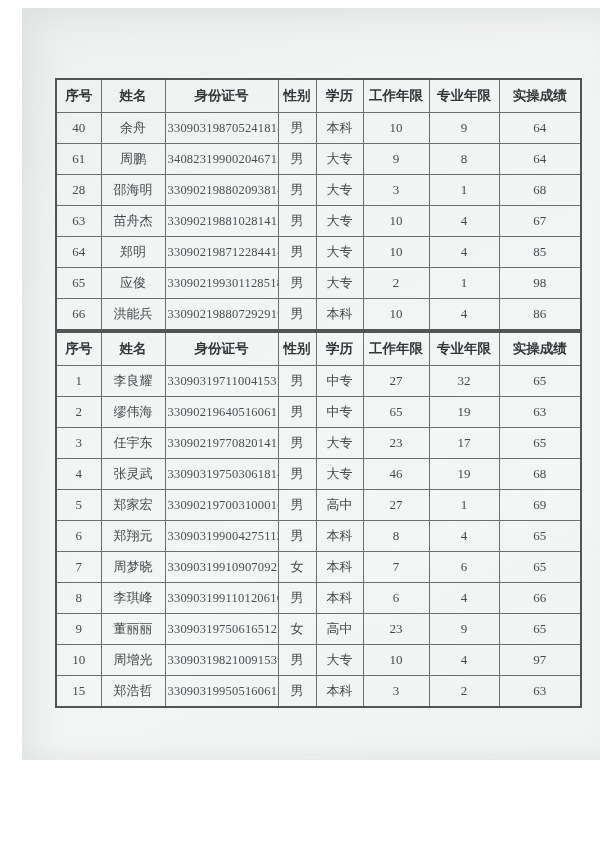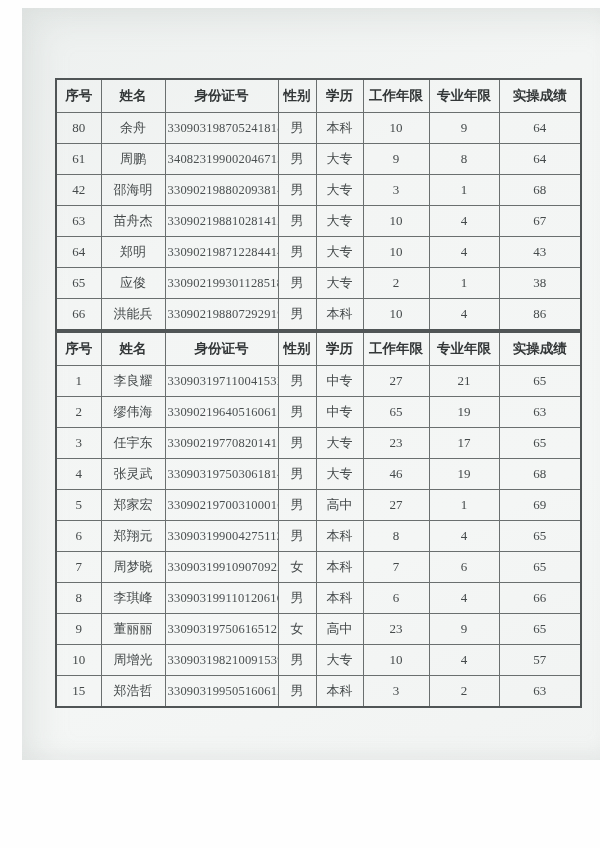--- a/index.html
+++ b/index.html
@@ -94,41 +94,41 @@
           <th>身份证号</th>
           <th>性别</th>
           <th>学历</th>
           <th>工作年限</th>
           <th>专业年限</th>
           <th>实操成绩</th>
         </tr>
     </thead>
     <tbody>
         <tr>
-          <td>80</td>
+          <td>40</td>
           <td>余舟</td>
           <td>330903198705241818</td>
           <td>男</td>
           <td>本科</td>
           <td>10</td>
           <td>9</td>
           <td>64</td>
         </tr>
         <tr>
           <td>61</td>
           <td>周鹏</td>
           <td>340823199002046713</td>
           <td>男</td>
           <td>大专</td>
           <td>9</td>
           <td>8</td>
           <td>64</td>
         </tr>
         <tr>
-          <td>42</td>
+          <td>28</td>
           <td>邵海明</td>
           <td>330902198802093814</td>
           <td>男</td>
           <td>大专</td>
           <td>3</td>
           <td>1</td>
           <td>68</td>
         </tr>
         <tr>
           <td>63</td>
@@ -141,31 +141,31 @@
           <td>67</td>
         </tr>
         <tr>
           <td>64</td>
           <td>郑明</td>
           <td>330902198712284414</td>
           <td>男</td>
           <td>大专</td>
           <td>10</td>
           <td>4</td>
-          <td>43</td>
+          <td>85</td>
         </tr>
         <tr>
           <td>65</td>
           <td>应俊</td>
           <td>330902199301128518</td>
           <td>男</td>
           <td>大专</td>
           <td>2</td>
           <td>1</td>
-          <td>38</td>
+          <td>98</td>
         </tr>
         <tr>
           <td>66</td>
           <td>洪能兵</td>
           <td>330902198807292919</td>
           <td>男</td>
           <td>本科</td>
           <td>10</td>
           <td>4</td>
           <td>86</td>
@@ -198,21 +198,21 @@
         </tr>
     </thead>
     <tbody>
         <tr>
           <td>1</td>
           <td>李良耀</td>
           <td>33090319711004153X</td>
           <td>男</td>
           <td>中专</td>
           <td>27</td>
-          <td>21</td>
+          <td>32</td>
           <td>65</td>
         </tr>
         <tr>
           <td>2</td>
           <td>缪伟海</td>
           <td>330902196405160615</td>
           <td>男</td>
           <td>中专</td>
           <td>65</td>
           <td>19</td>
@@ -289,21 +289,21 @@
           <td>65</td>
         </tr>
         <tr>
           <td>10</td>
           <td>周增光</td>
           <td>330903198210091539</td>
           <td>男</td>
           <td>大专</td>
           <td>10</td>
           <td>4</td>
-          <td>57</td>
+          <td>97</td>
         </tr>
         <tr>
           <td>15</td>
           <td>郑浩哲</td>
           <td>330903199505160612</td>
           <td>男</td>
           <td>本科</td>
           <td>3</td>
           <td>2</td>
           <td>63</td>

